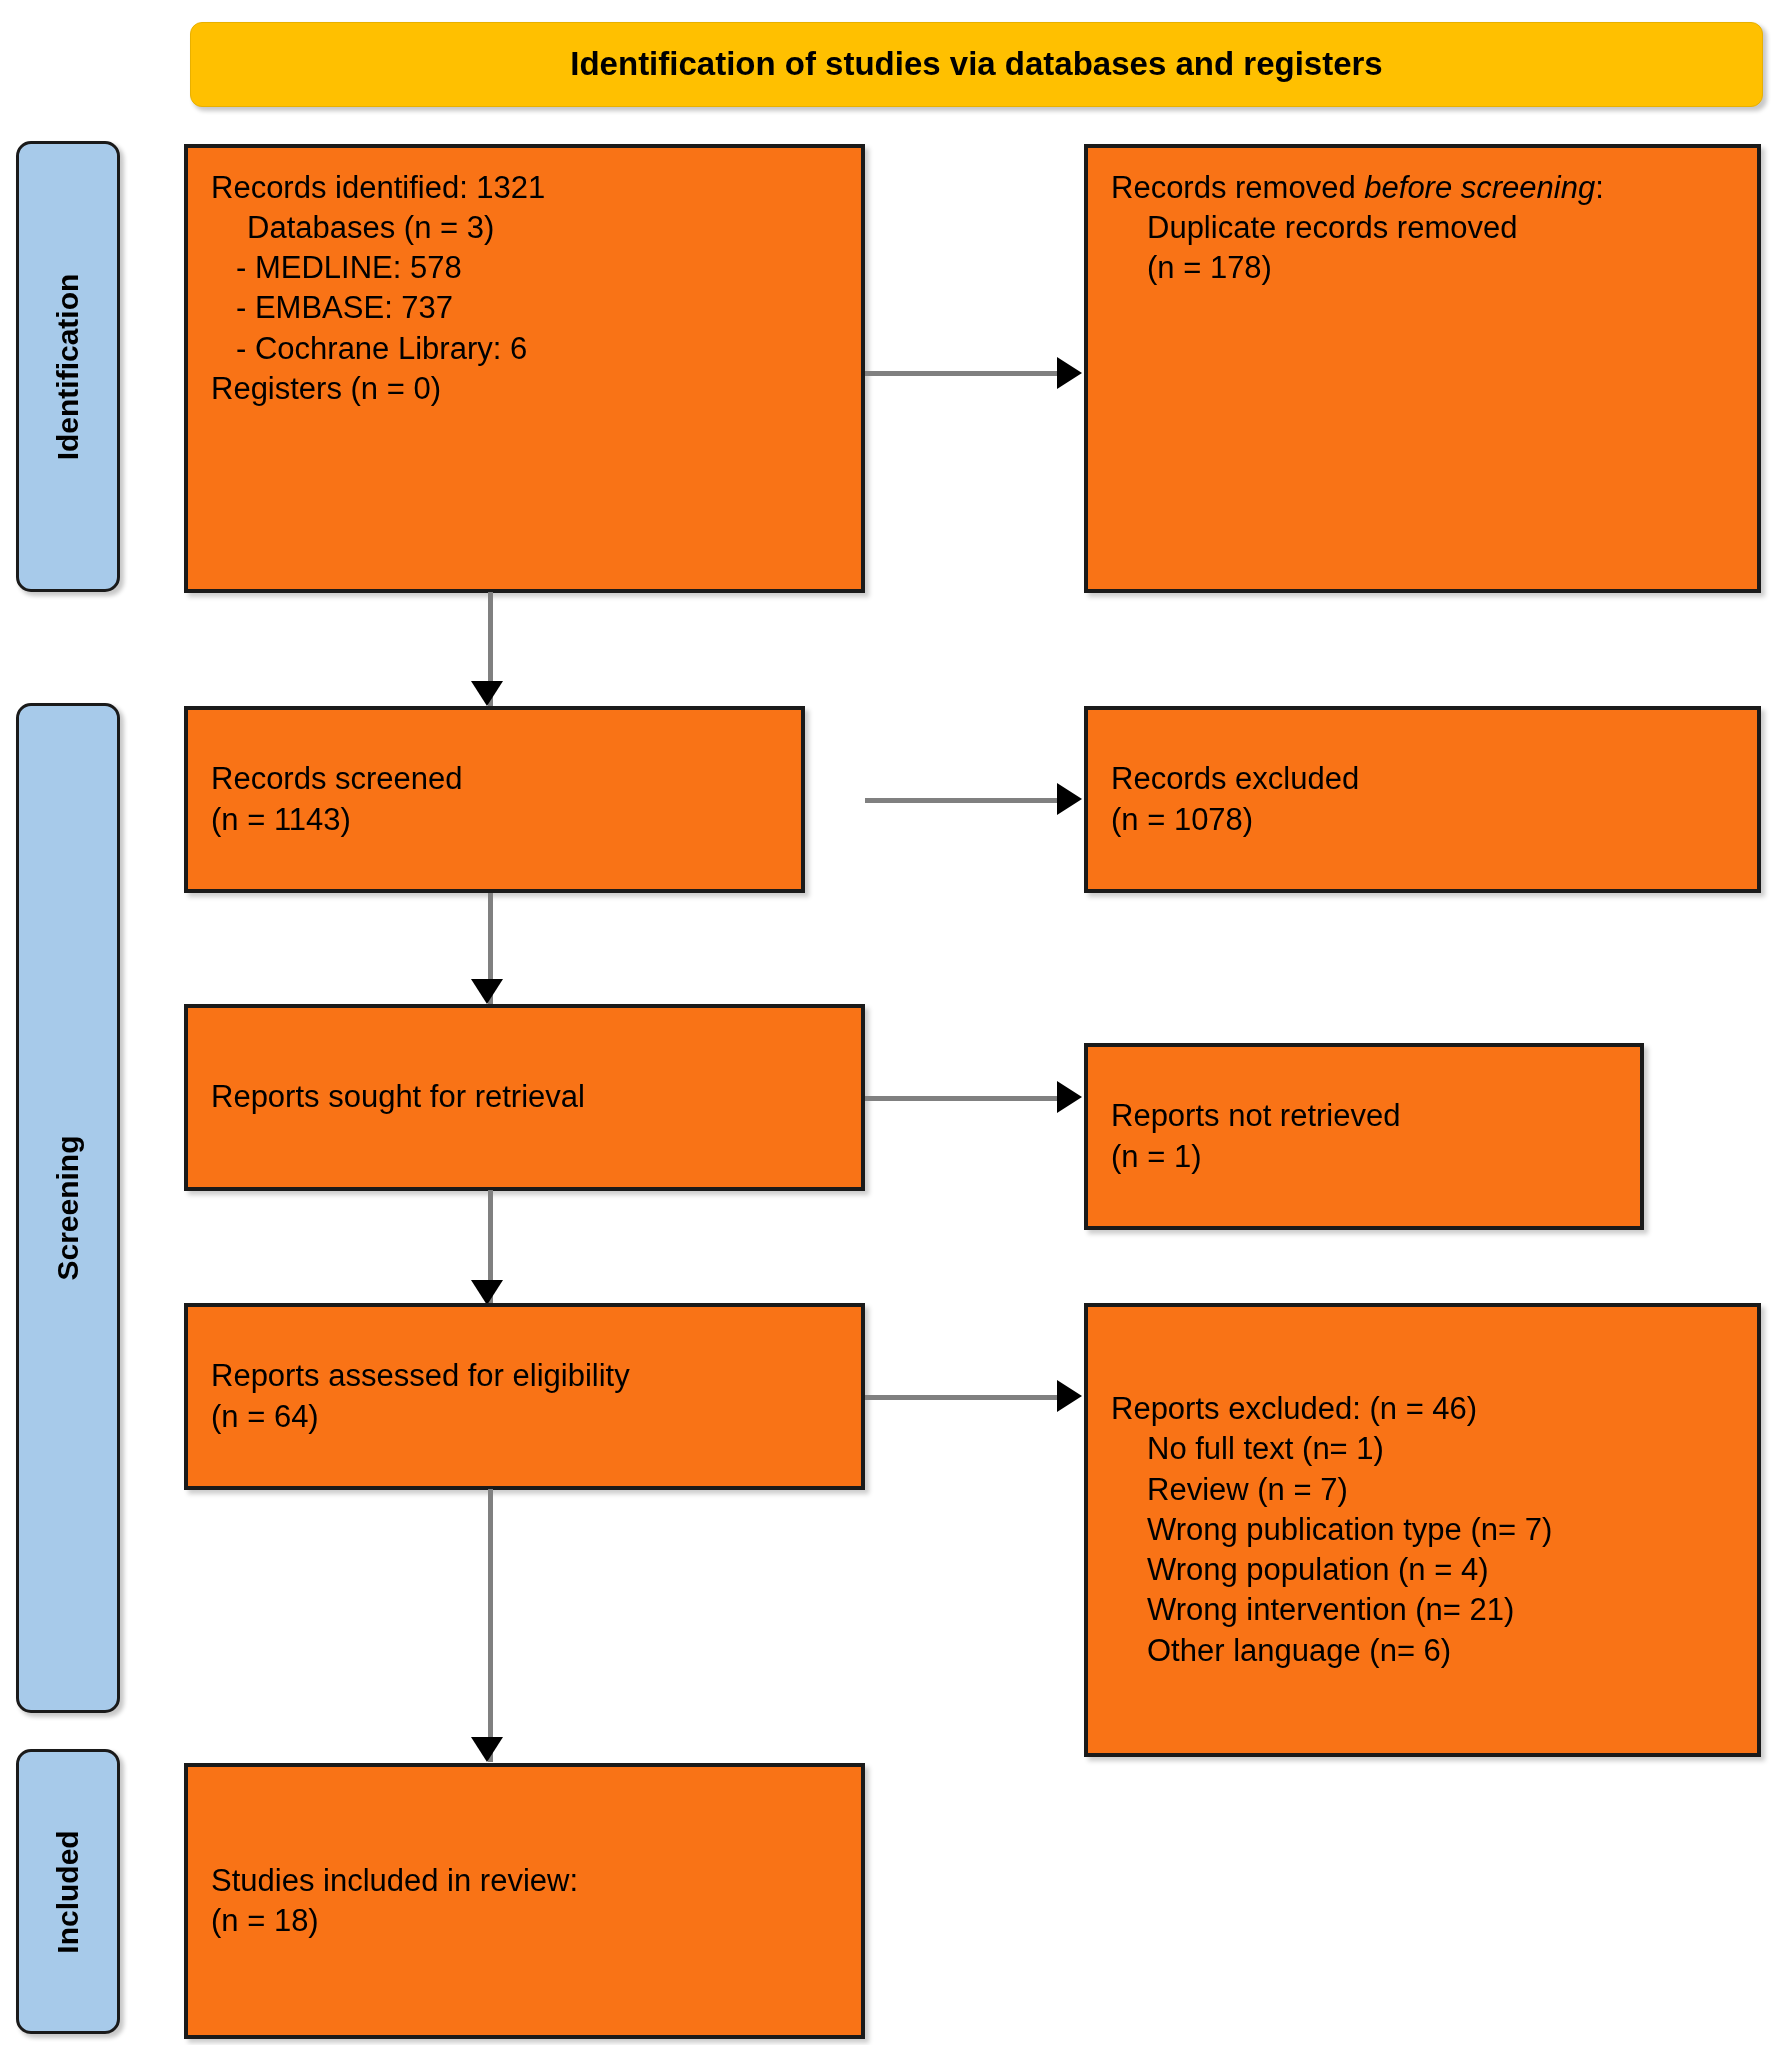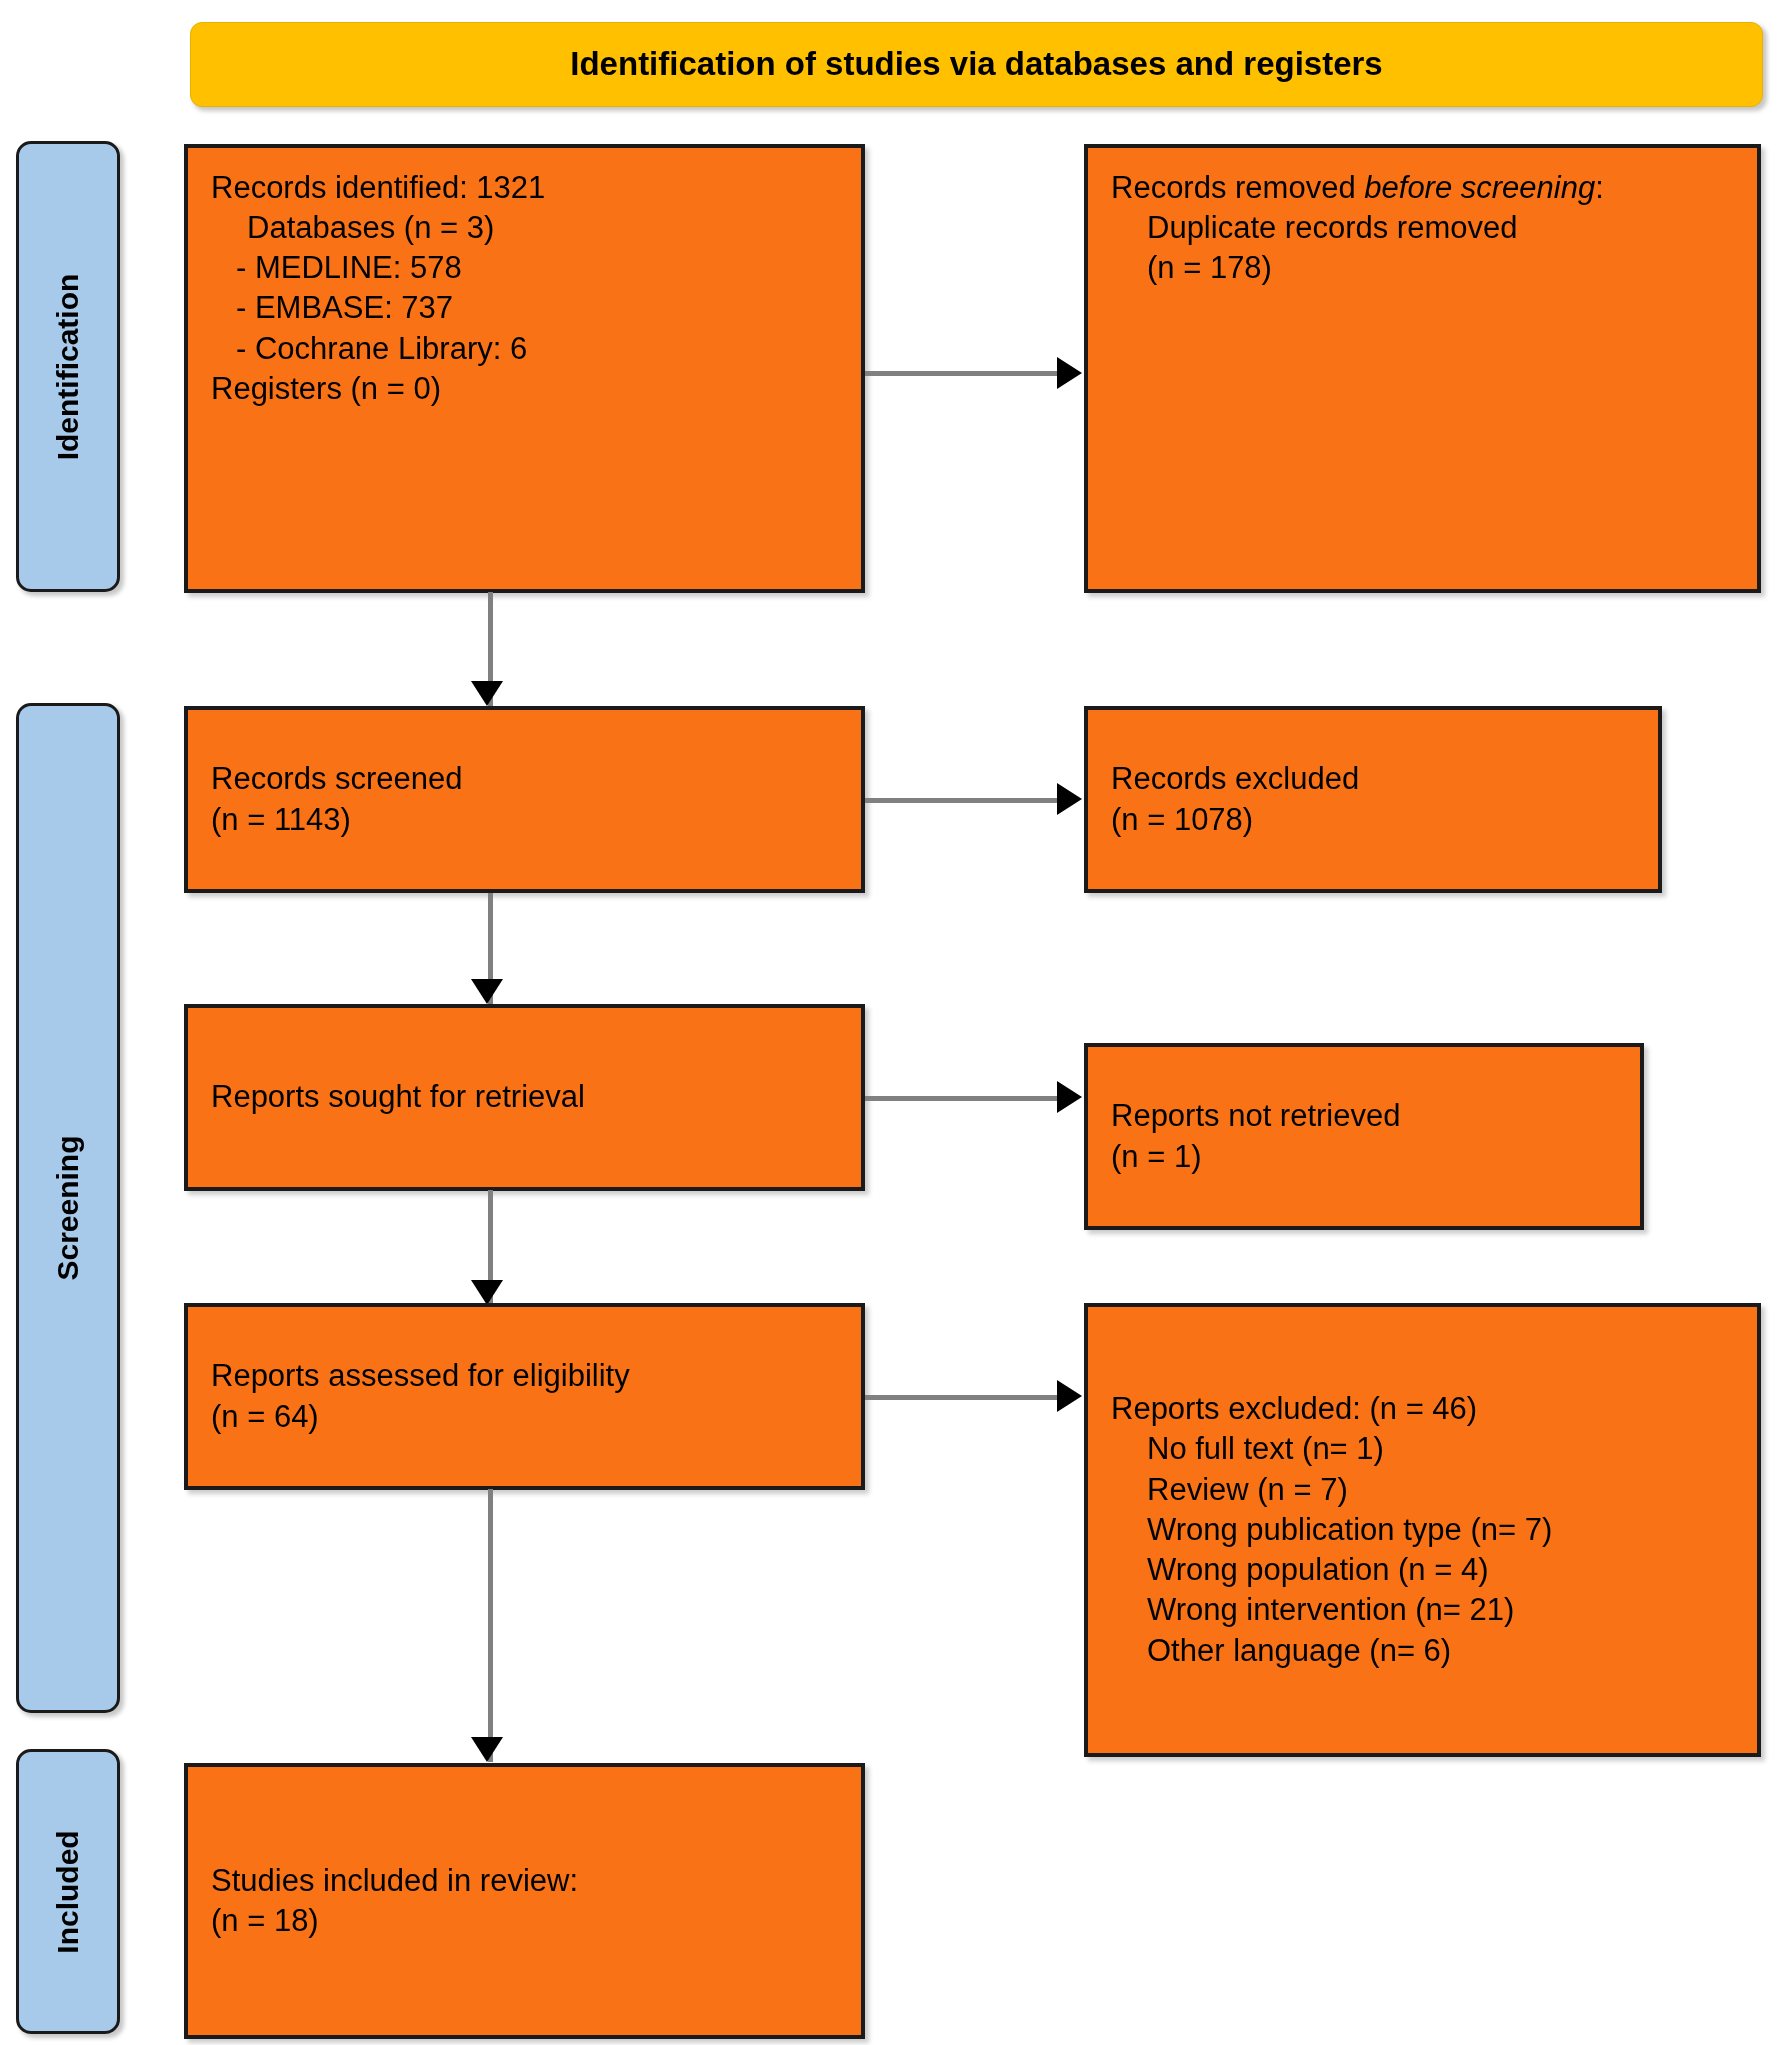--- a/index.html
+++ b/index.html
@@ -150,29 +150,29 @@
 
   <div class="flow-box top-align" style="left:1084px; top:144px; width:677px; height:449px;">
     <div class="box-line"><span>Records removed </span><em>before screening</em><span>:</span></div>
     <div class="box-line indent-1">Duplicate records removed</div>
     <div class="box-line indent-1">(n = 178)</div>
   </div>
 
   <div class="v-line" style="left:488px; top:592px; height:115px;"></div>
   <div class="arrow-down" style="left:471px; top:681px;"></div>
 
-  <div class="flow-box" style="left:184px; top:706px; width:681px; height:187px;">
+  <div class="flow-box" style="left:184px; top:706px; width:621px; height:187px;">
     <div class="box-line">Records screened</div>
     <div class="box-line">(n = 1143)</div>
   </div>
 
   <div class="h-line" style="left:865px; top:798px; width:198px;"></div>
   <div class="arrow-right" style="left:1057px; top:783px;"></div>
 
-  <div class="flow-box" style="left:1084px; top:706px; width:578px; height:187px;">
+  <div class="flow-box" style="left:1084px; top:706px; width:677px; height:187px;">
     <div class="box-line">Records excluded</div>
     <div class="box-line">(n = 1078)</div>
   </div>
 
   <div class="v-line" style="left:488px; top:893px; height:112px;"></div>
   <div class="arrow-down" style="left:471px; top:979px;"></div>
 
   <div class="flow-box" style="left:184px; top:1004px; width:681px; height:187px;">
     <div class="box-line">Reports sought for retrieval</div>
   </div>

